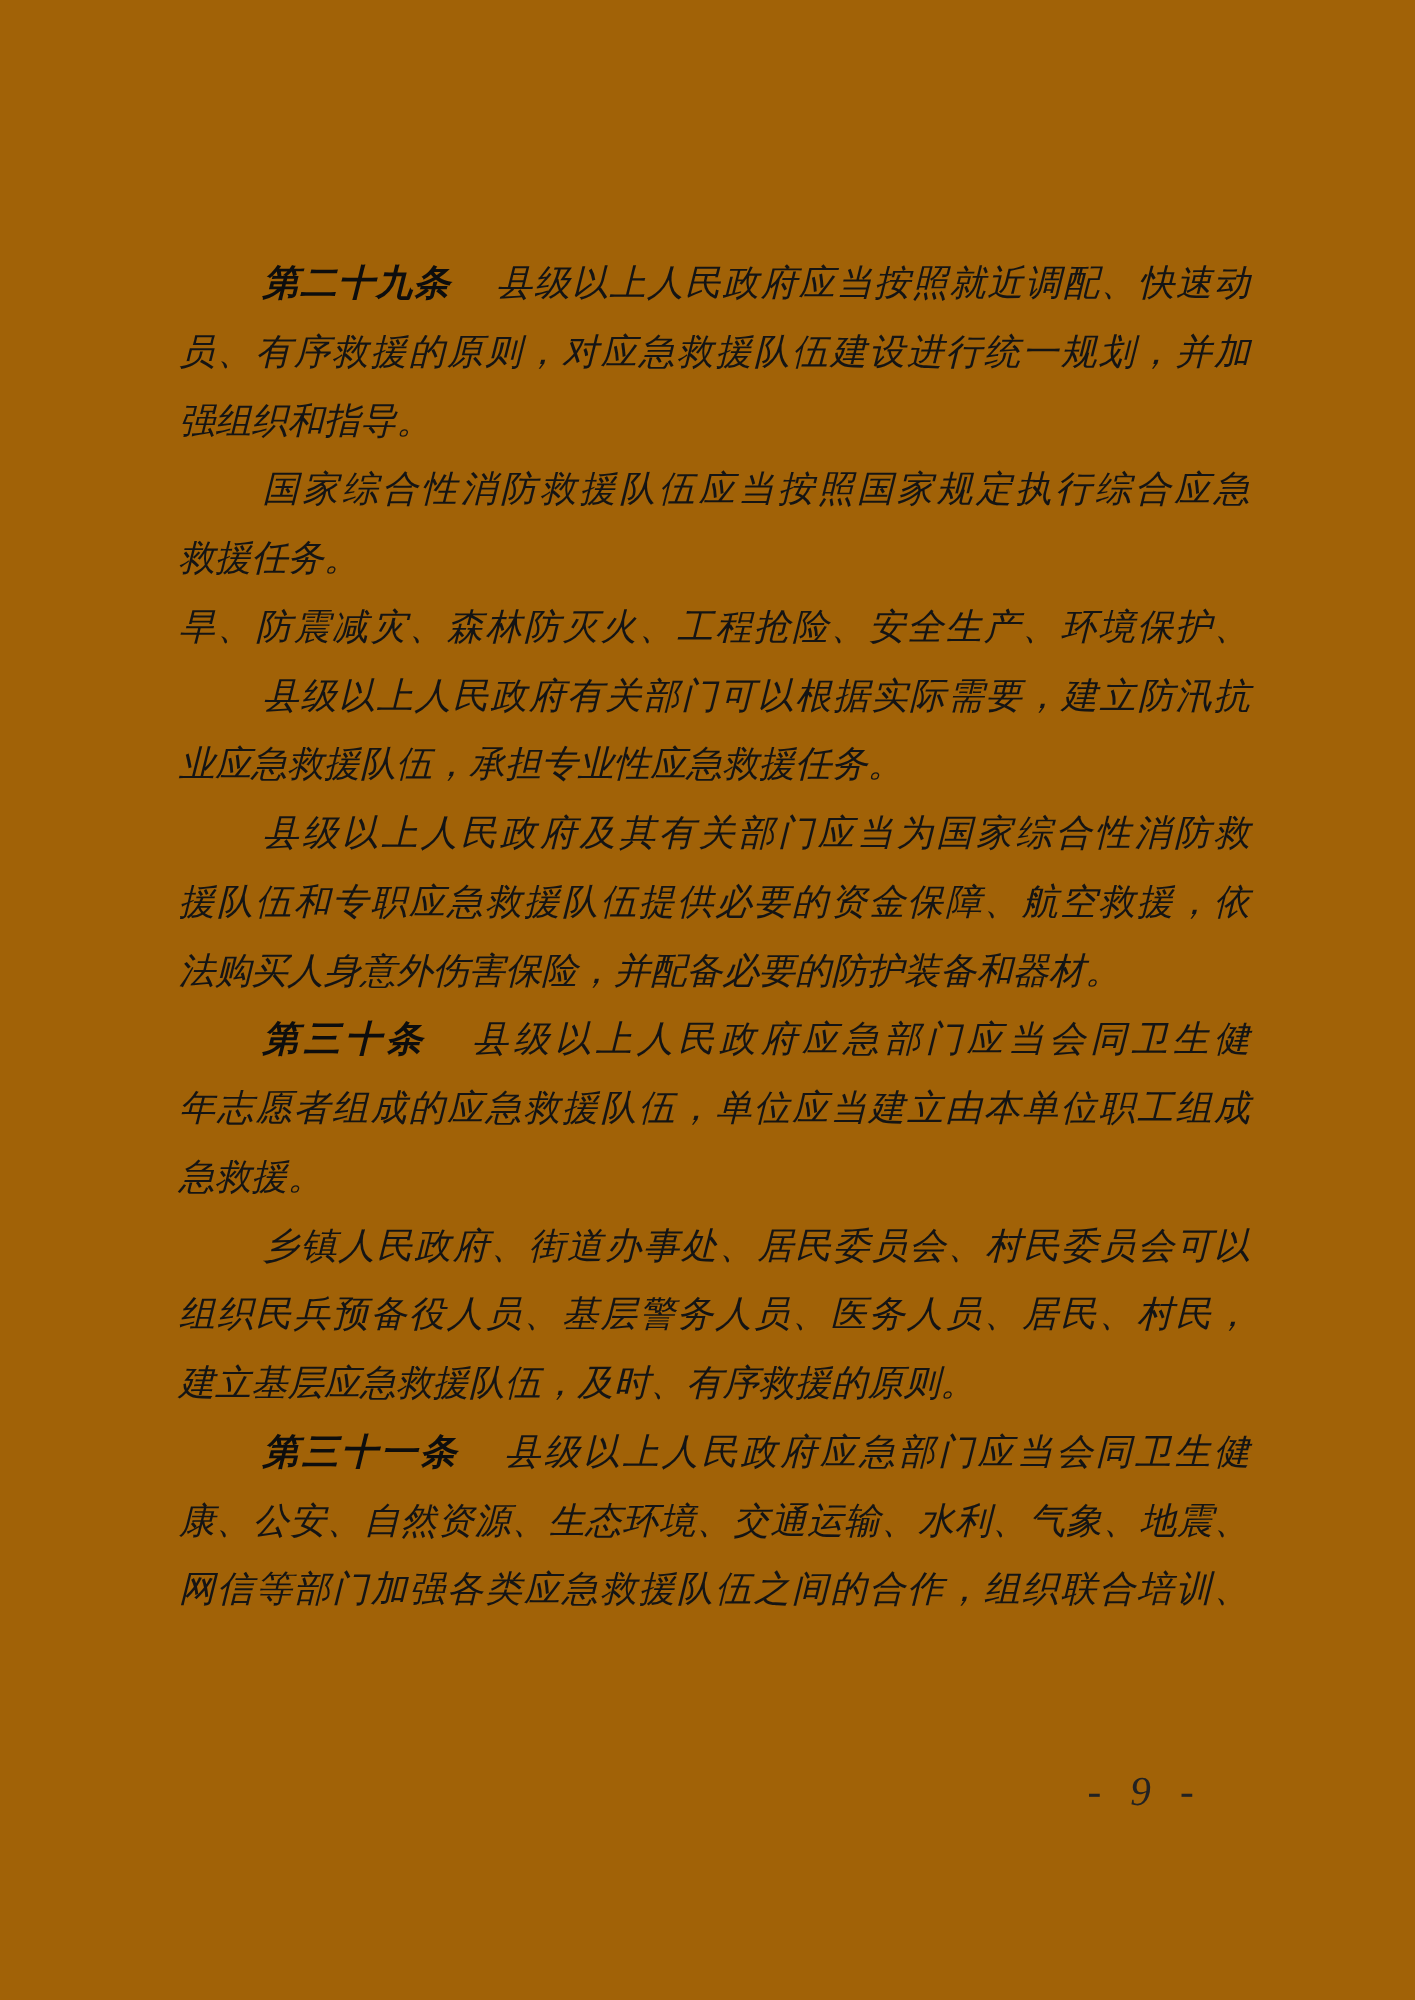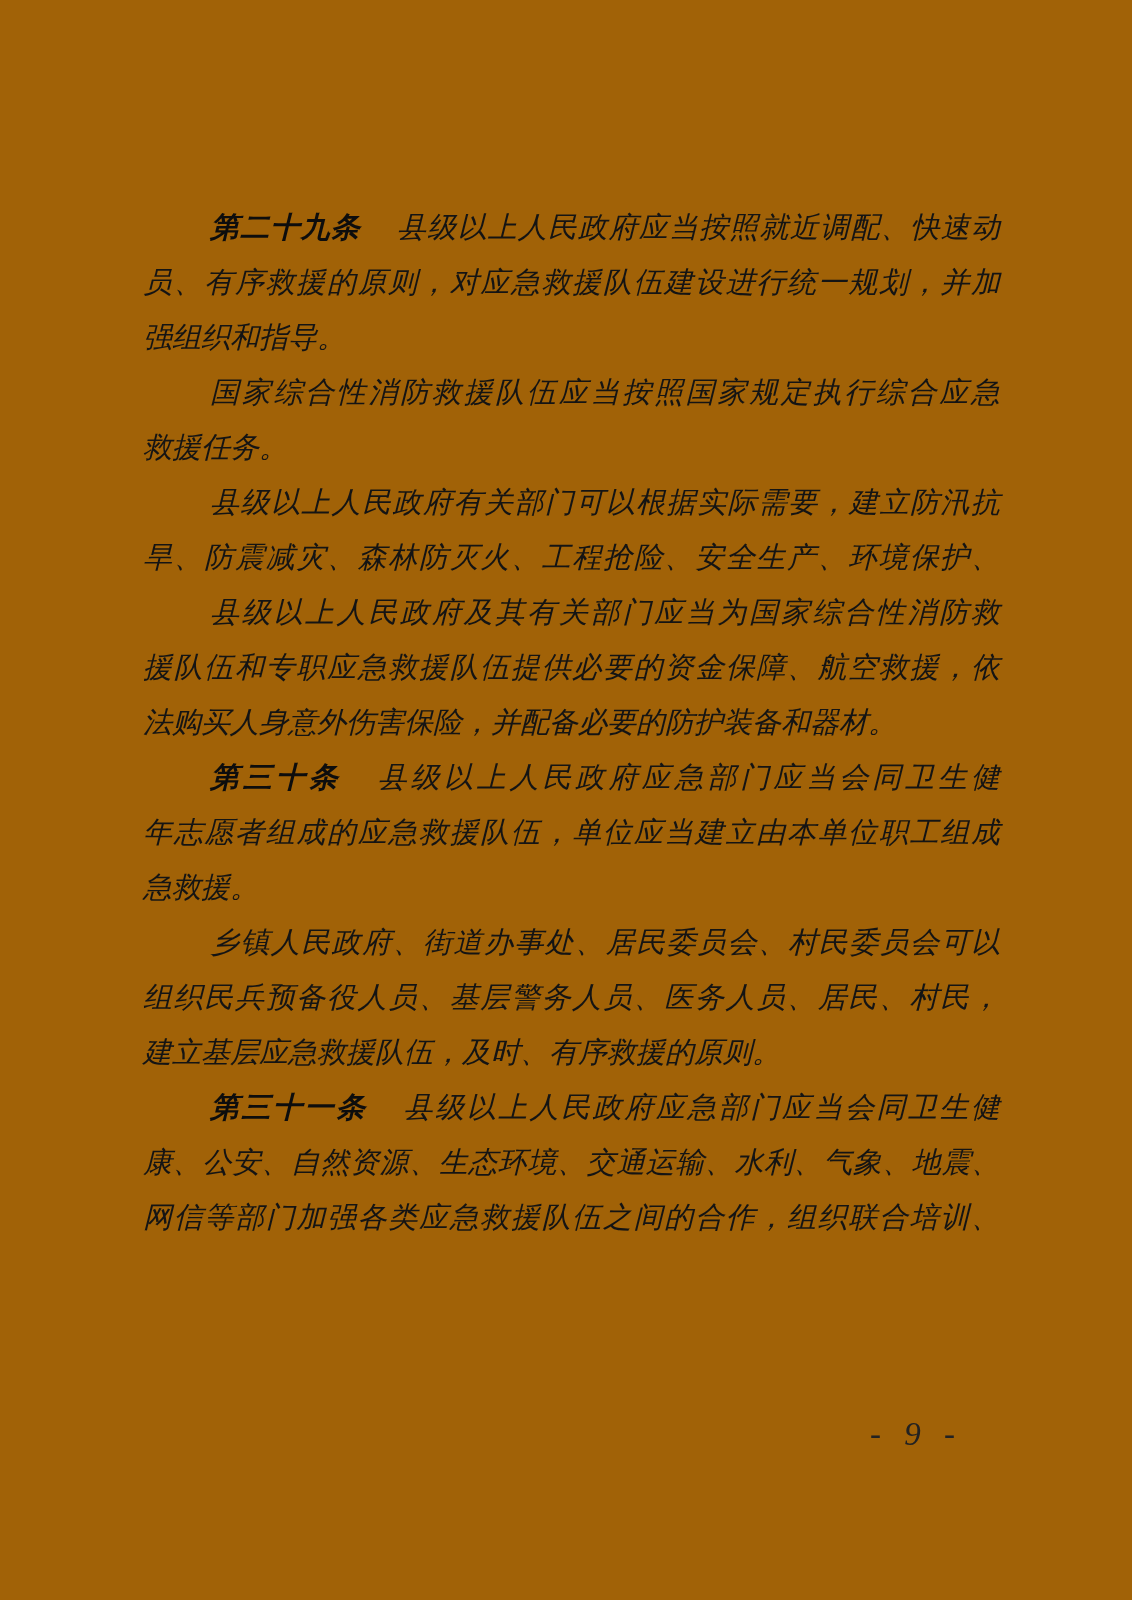--- a/index.html
+++ b/index.html
@@ -71,22 +71,23 @@
         <span class="line j">员、有序救援的原则，对应急救援队伍建设进行统一规划，并加</span>
         <span class="line">强组织和指导。</span>
       </p>
 
     <p class="para">
         <span class="line j first"><span>国家综合性消防救援队伍应当按照国家规定执行综合应急</span></span>
         <span class="line">救援任务。</span>
       </p>
 
     <p class="para">
+        <span class="line j">旱、防震减灾、森林防灭火、工程抢险、安全生产、环境保护、</span>
         <span class="line j first"><span>县级以上人民政府有关部门可以根据实际需要，建立防汛抗</span></span>
-        <span class="line j">旱、防震减灾、森林防灭火、工程抢险、安全生产、环境保护、</span>
+        <span class="line">业应急救援队伍，承担专业性应急救援任务。</span>
       </p>
 
     <p class="para">
         <span class="line j first"><span>县级以上人民政府及其有关部门应当为国家综合性消防救</span></span>
         <span class="line j">援队伍和专职应急救援队伍提供必要的资金保障、航空救援，依</span>
         <span class="line">法购买人身意外伤害保险，并配备必要的防护装备和器材。</span>
       </p>
 
     <p class="para">
         <span class="line j first"><b class="art">第三十条</b><span>县级以上人民政府应急部门应当会同卫生健</span></span>

